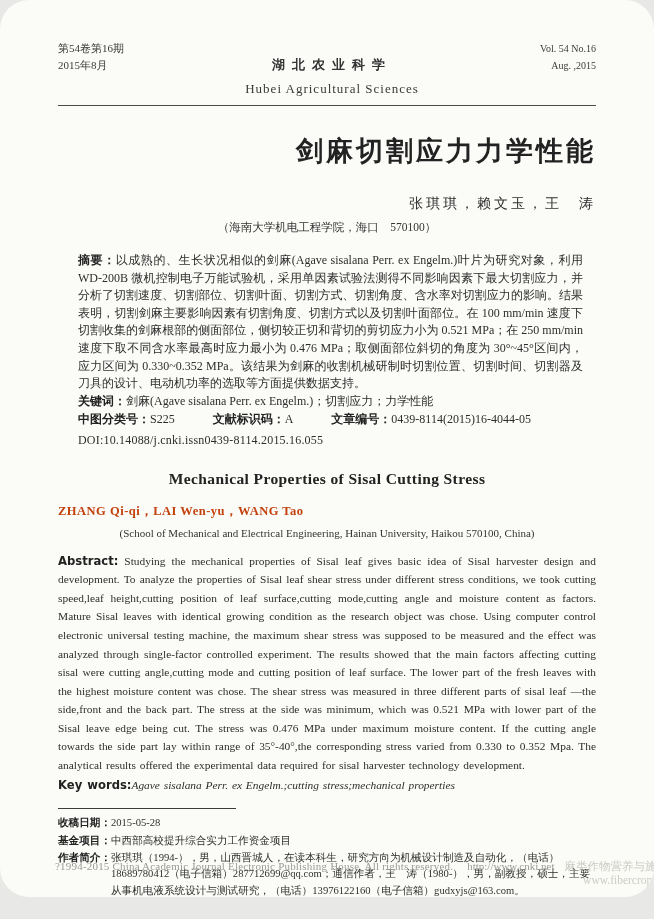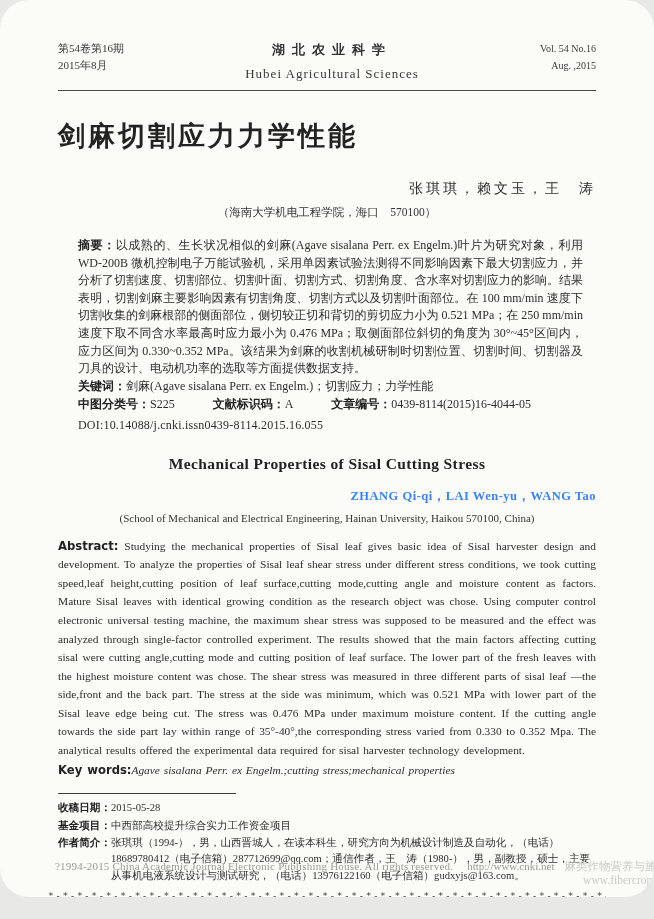--- a/index.html
+++ b/index.html
@@ -6,45 +6,45 @@
   html,body { background:#e8e8e6; }
   body { font-family:"Liberation Serif","DejaVu Serif",serif; color:#2b2b2b; }
   .page {
     position:relative; width:654px; height:897px; margin:0 auto;
     background:#fbfbf8; overflow:hidden; padding:40px 58px 0 58px;border-radius:29px;
   }
   
   .jheader { display:flex; justify-content:space-between; align-items:flex-start; }
   .jh-left { font-size:11px; line-height:17px; color:#3a3a3a; }
   .jh-center { text-align:center; margin-top:1px; }
-  .jh-name-cn { font-size:13px; font-weight:bold; letter-spacing:7px; font-family:Liberation Sans, sans-serif; color:#333; }
+  .jh-name-cn { font-size:13px; font-weight:bold; letter-spacing:7px; font-family:Liberation Sans, sans-serif; color:#333;margin-top:15px; }
   .jh-name-en { font-size:13px; margin-top:7px; letter-spacing:1px; color:#3a3a3a; }
   .jh-right { text-align:right; font-size:10px; line-height:17px; color:#3a3a3a; }
   .rule { border:none; border-top:1.6px solid #4a4a4a; margin-top:8px; }
 
   
   .cn-title {
-    text-align:left; margin-top:27px; font-size:27px; font-weight:bold;
+    text-align:right; margin-top:27px; font-size:27px; font-weight:bold;
     letter-spacing:3px; color:#222;
     font-family:"DejaVu Sans","Liberation Sans",sans-serif;
   }
   .cn-authors { text-align:right; margin-top:26px; font-size:14px; letter-spacing:3px; color:#2e2e2e; }
   .cn-affil { text-align:center; margin-top:7px; font-size:11.5px; color:#333; }
 
   
   .cn-abs { margin-top:17px; padding-left:20px; padding-right:13px; font-size:12px; line-height:17.6px; text-align:justify; color:#2d2d2d; }
   .lbl { font-family:"DejaVu Sans","Liberation Sans",sans-serif; font-weight:bold; color:#222; }
   .meta-line { margin-top:1px; }
   .meta-group { display:inline-block; margin-right:38px; }
   .meta-group:last-child { margin-right:0; }
   .doi-line { margin-top:3px; letter-spacing:0.2px; }
 
   
   .en-title { text-align:center; margin-top:20px; font-size:15.5px; font-weight:bold; color:#222; letter-spacing:0.4px; }
-  .en-authors { text-align:right; margin-top:15px; font-size:12.5px; font-weight:bold; color:#3b82f6; letter-spacing:0.5px; }
+  .en-authors { text-align:left; margin-top:15px; font-size:12.5px; font-weight:bold; color:#c2410c; letter-spacing:0.5px; }
   .en-affil { text-align:center; margin-top:7px; font-size:11px; color:#333; }
   .en-abs { margin-top:13px; font-size:11.4px; line-height:18.6px; text-align:justify; color:#2d2d2d; word-spacing:1px; }
   .en-abs .lbl { font-size:11.6px; }
   .en-kw { margin-top:1px; }
   .it { font-style:italic; }
 
   
   .fn-rule { width:178px; border:none; border-top:1.2px solid #3c3c3c; margin-top:14px; }
   .footnote { margin-top:5px; font-size:10.6px; line-height:16.4px; color:#2f2f2f; }
   .footnote .lbl { font-size:10.6px; }

